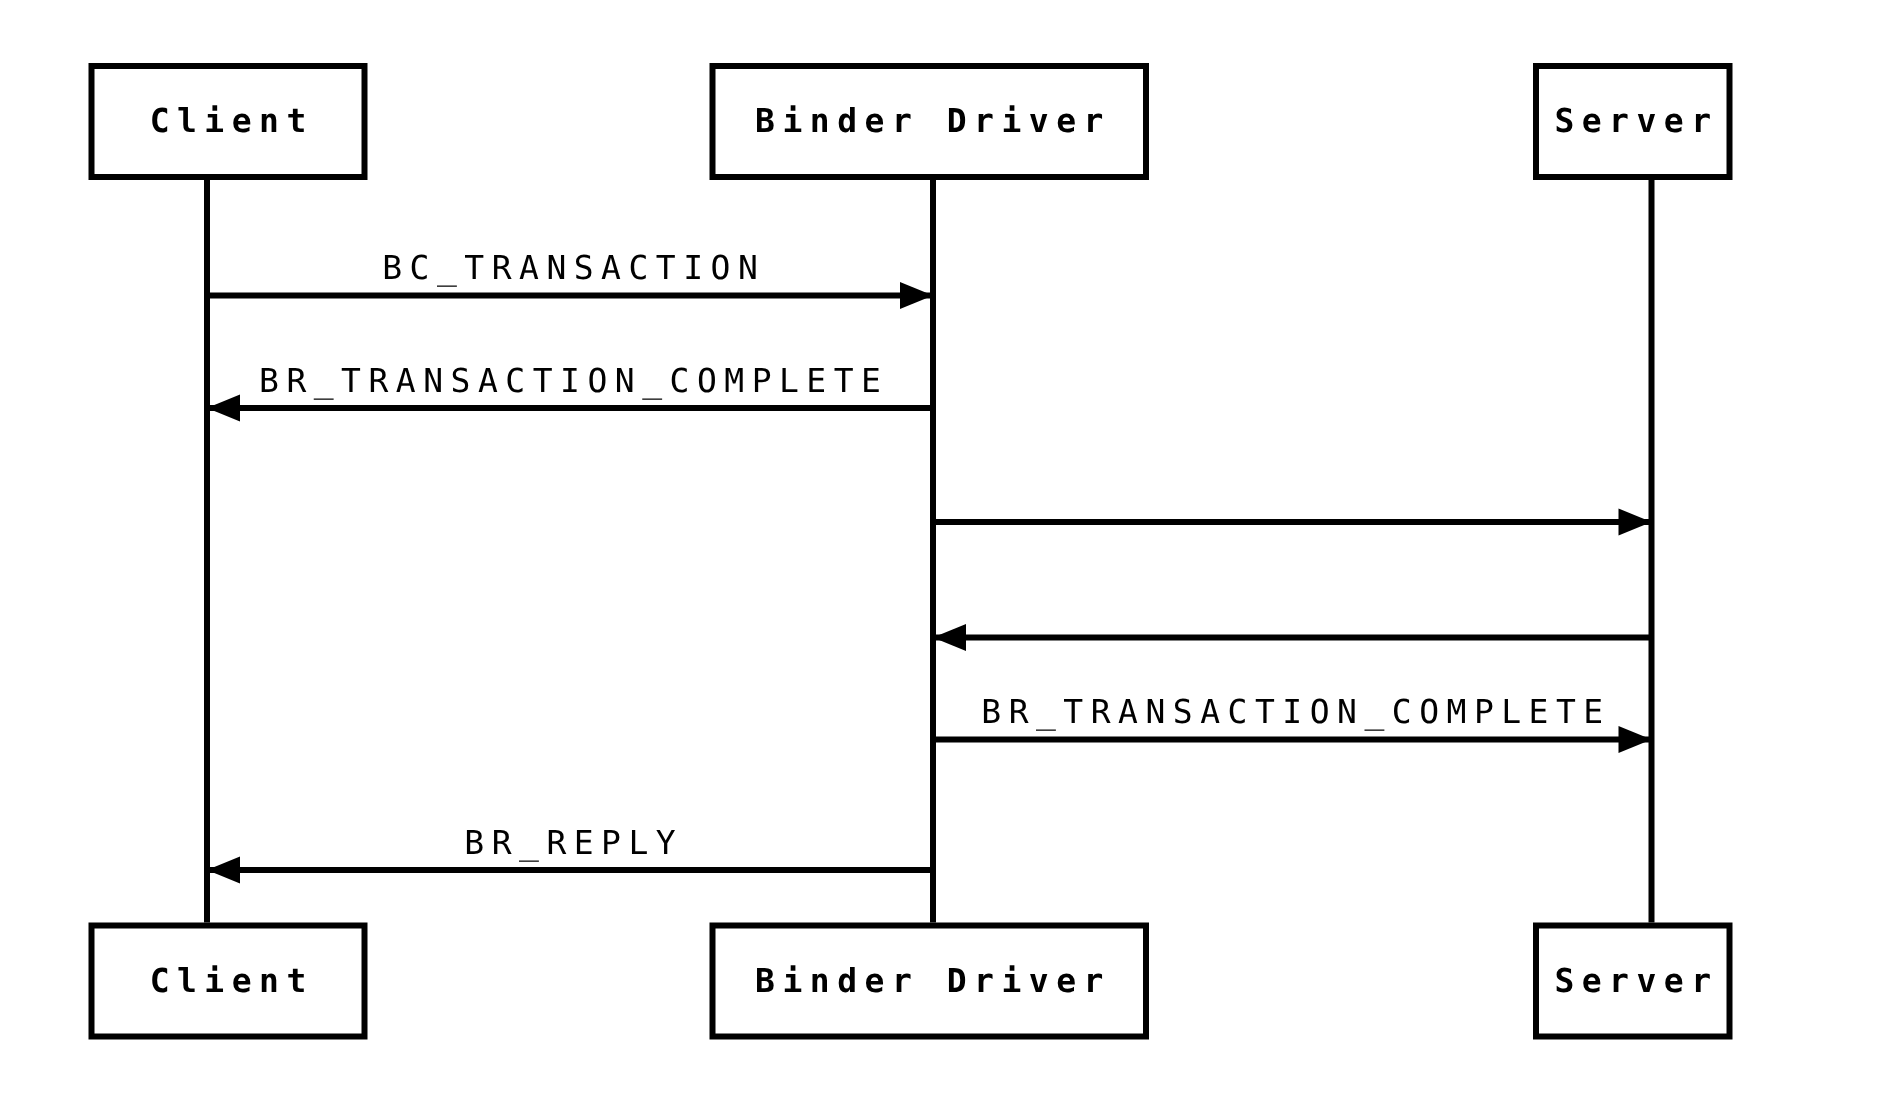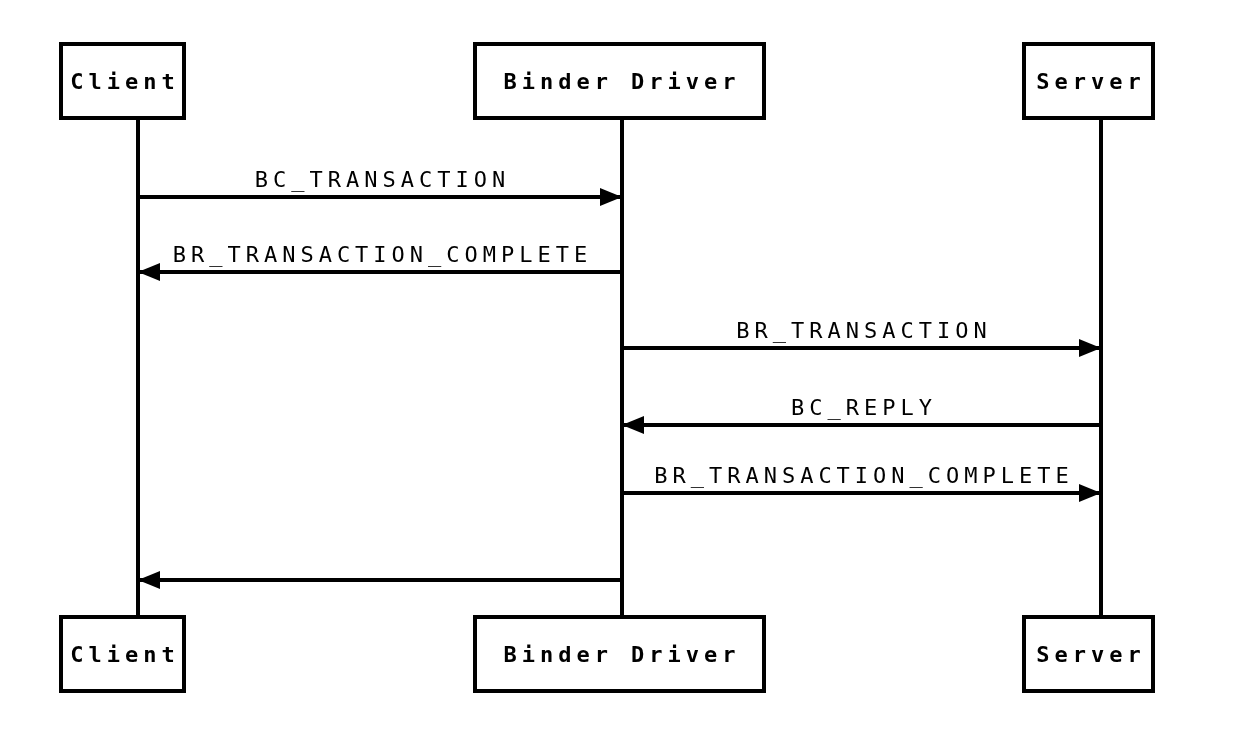--- a/index.html
+++ b/index.html
@@ -27,21 +27,21 @@
     justify-content: center;
     font-size: 22px;
     font-weight: bold;
     letter-spacing: 5px;
     text-indent: 5px; 
     white-space: nowrap;
     z-index: 3;
   }
   .row-top    { top: 42px; }
   .row-bottom { top: 615px; }
-  .box-client { left: 59px;   width: 127px; }
+  .box-client { left: 59px;   width: 186px; }
   .box-binder { left: 473px;  width: 293px; }
   .box-server { left: 1022px; width: 133px; }
 
   .lifeline {
     position: absolute;
     top: 118px;
     height: 499px;
     width: 4px;
     background: #000000;
     z-index: 1;
@@ -125,38 +125,37 @@
     <div class="arrowhead"></div>
   </div>
 
   <div class="message m1 dir-left">
     <div class="msg-label">BR_TRANSACTION_COMPLETE</div>
     <div class="msg-line"></div>
     <div class="arrowhead"></div>
   </div>
 
   <div class="message m2 dir-right">
-    <div class="msg-label">BR_TRANSACTION</div>
     <div class="msg-line"></div>
     <div class="arrowhead"></div>
   </div>
 
   <div class="message m3 dir-left">
-    <div class="msg-label">BC_REPLY</div>
     <div class="msg-line"></div>
     <div class="arrowhead"></div>
   </div>
 
   <div class="message m4 dir-right">
     <div class="msg-label">BR_TRANSACTION_COMPLETE</div>
     <div class="msg-line"></div>
     <div class="arrowhead"></div>
   </div>
 
   <div class="message m5 dir-left">
+    <div class="msg-label">BR_REPLY</div>
     <div class="msg-line"></div>
     <div class="arrowhead"></div>
   </div>
 
   <div class="actor-box row-bottom box-client">
     <span>Client</span>
   </div>
   <div class="actor-box row-bottom box-binder">
     <span>Binder Driver</span>
   </div>

